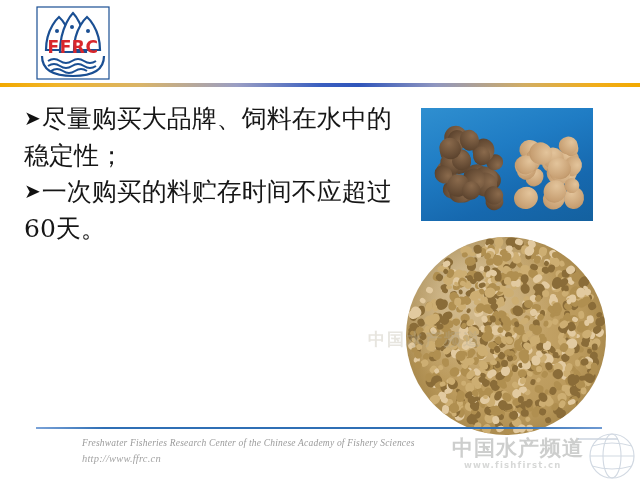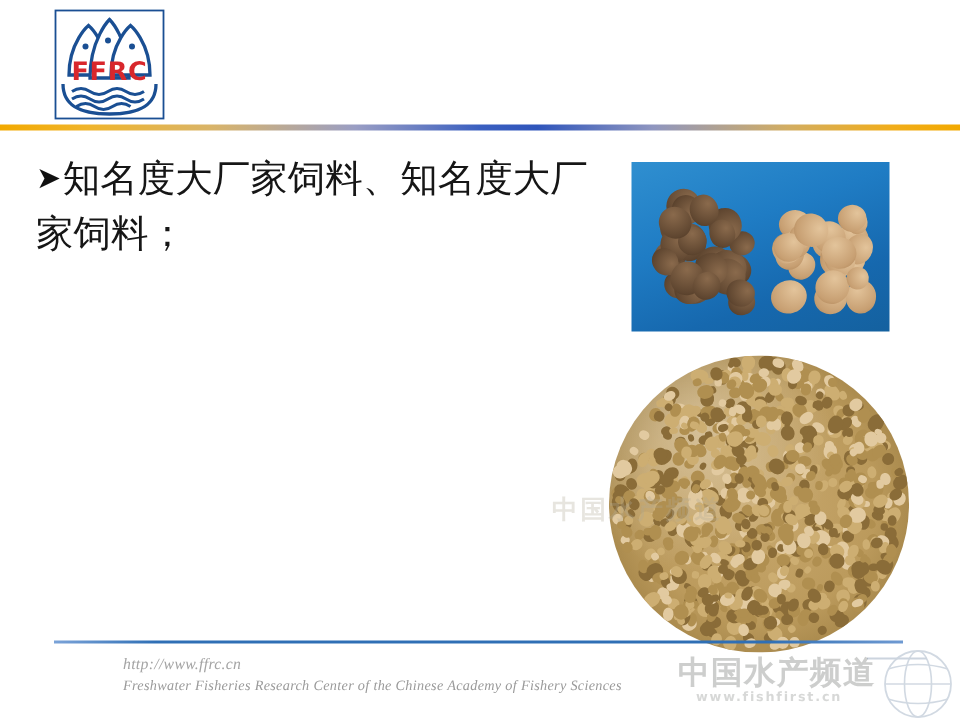--- a/index.html
+++ b/index.html
@@ -253,21 +253,22 @@
 
         <path d="M6 50 C6 66, 20 70, 37 70 C54 70, 68 66, 68 50" fill="none" stroke="#1a4f93" stroke-width="2.2"></path>
       </svg>
     </div>
 
 
     <div id="header-rule"></div>
   </div>
 
   <div id="body-text">
-    <p class="para"><span class="bullet">➤</span><span>知名度大厂家饲料、知名度大厂家饲料；</span></p>
+    <p class="para"><span class="bullet">➤</span><span>尽量购买大品牌、饲料在水中的稳定性；</span></p>
+    <p class="para"><span class="bullet">➤</span><span>一次购买的料贮存时间不应超过60天。</span></p>
   </div>
 
   <div id="photo-pellets-blue">
       <div class="pel pd" style="width: 24.3338px; height: 20.9882px; left: 56.1585px; top: 61.2685px; transform: rotate(21.459deg);"></div>
       <div class="pel pd" style="width: 19.8891px; height: 20.4646px; left: 18.794px; top: 34.1742px; transform: rotate(39.8649deg);"></div>
       <div class="pel pd" style="width: 20.7364px; height: 21.0783px; left: 15.4574px; top: 52.9401px; transform: rotate(22.6847deg);"></div>
       <div class="pel pd" style="width: 22.657px; height: 24.6917px; left: 27.2159px; top: 41.3093px; transform: rotate(4.92559deg);"></div>
       <div class="pel pd" style="width: 17.0351px; height: 17.9587px; left: 22.3814px; top: 73.4996px; transform: rotate(145.087deg);"></div>
       <div class="pel pd" style="width: 24.7844px; height: 21.891px; left: 41.6462px; top: 57.2428px; transform: rotate(140.044deg);"></div>
       <div class="pel pd" style="width: 17.4755px; height: 17.536px; left: 65.1003px; top: 85.3823px; transform: rotate(76.0703deg);"></div>
@@ -1138,22 +1139,22 @@
         <div class="gr" style="width: 5.13018px; height: 4.2403px; left: 77.2254px; top: 157.566px; background: rgb(205, 174, 114); transform: rotate(6.88826deg);"></div>
         <div class="gr" style="width: 8.25983px; height: 10.0845px; left: 175.623px; top: 58.5102px; background: rgb(176, 143, 80); transform: rotate(53.533deg);"></div>
         <div class="gr" style="width: 6.37618px; height: 7.79235px; left: 146.258px; top: 165.81px; background: rgb(176, 143, 80); transform: rotate(36.7809deg);"></div>
       </div>
   </div>
 
   <div id="watermark-ghost">中国水产频道</div>
 
   <div id="footer-rule"></div>
   <div id="footer-text">
+    <div>Freshwater Fisheries Research Center of the Chinese Academy of Fishery Sciences</div>
     <div id="footer-url">http://www.ffrc.cn</div>
-    <div>Freshwater Fisheries Research Center of the Chinese Academy of Fishery Sciences</div>
   </div>
 
   <div id="watermark">
     <div id="watermark-text">中国水产频道</div>
     <div id="watermark-url">www.fishfirst.cn</div>
     <svg id="watermark-globe" width="62" height="50" viewBox="0 0 62 50" aria-hidden="true">
       <circle cx="34" cy="26" r="22" fill="none" stroke="#7e93ad" stroke-width="1.2"></circle>
       <ellipse cx="34" cy="26" rx="9" ry="22" fill="none" stroke="#7e93ad" stroke-width="1.1"></ellipse>
       <line x1="12" y1="26" x2="56" y2="26" stroke="#7e93ad" stroke-width="1.1"></line>
       <path d="M14 16 Q34 10 54 16" fill="none" stroke="#7e93ad" stroke-width="1"></path>

